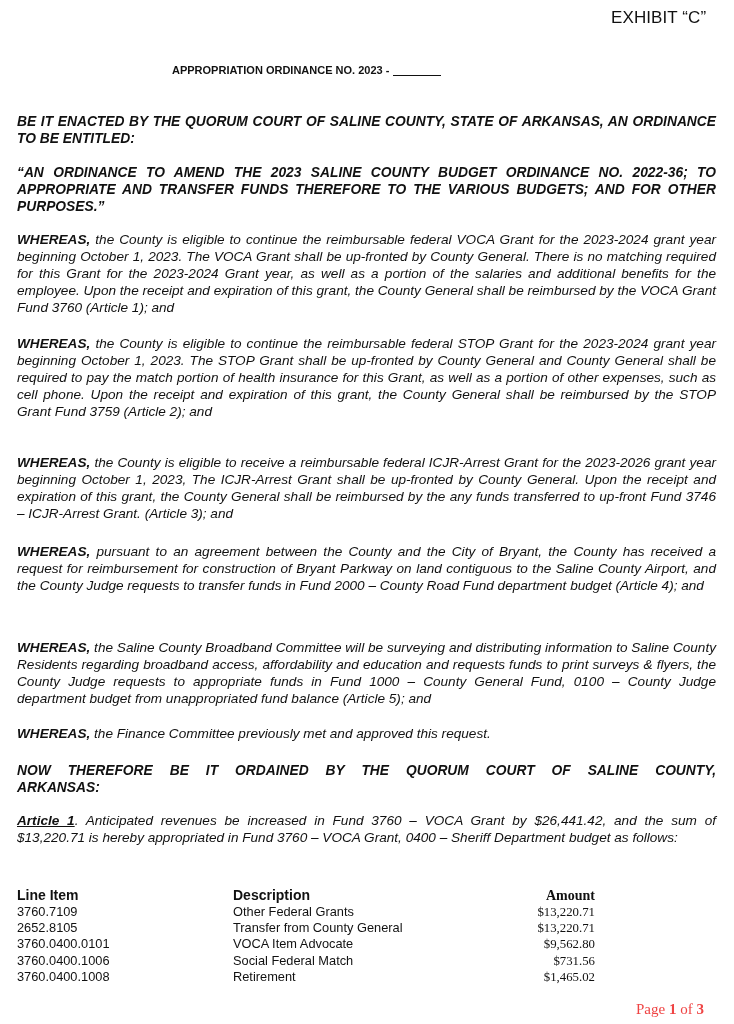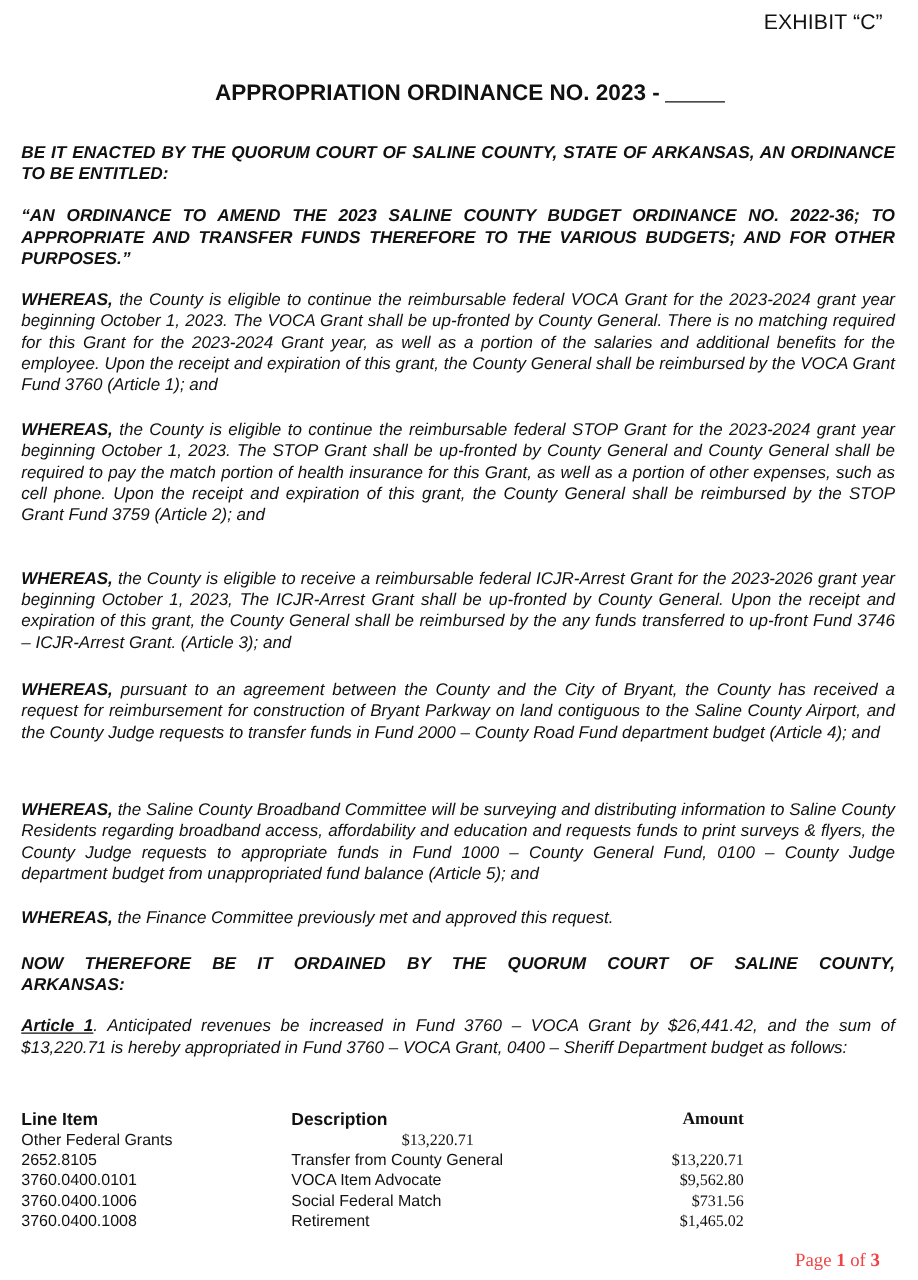--- a/index.html
+++ b/index.html
@@ -29,21 +29,21 @@
       font-size: 17px;
       letter-spacing: 0.1px;
       white-space: nowrap;
       margin-left: 24px;
     }
     .ord-title {
       position: absolute;
       left: 155px;
       top: 64px;
       font-weight: bold;
-      font-size: 18px;
+      font-size: 11px;
       white-space: nowrap;
     }
     .blank-line {
       display: inline-block;
       width: 48px;
       border-bottom: 1.5px solid #111;
       margin-left: 4px;
       vertical-align: -2px;
     }
     .block {
@@ -154,20 +154,21 @@
     <span class="u">Article 1</span><span>.  Anticipated revenues be increased in Fund 3760 – VOCA Grant by $26,441.42, and the sum of $13,220.71 is hereby appropriated in Fund 3760 – VOCA Grant, 0400 – Sheriff Department budget as follows:</span>
   </div>
 
   <div class="table">
     <div class="trow thead">
       <div class="col-item">Line Item</div>
       <div class="col-desc">Description</div>
       <div class="col-amt">Amount</div>
     </div>
     <div class="trow">
+      <div class="col-item">3760.7109</div>
       <div class="col-desc">Other Federal Grants</div>
       <div class="col-amt">$13,220.71</div>
     </div>
     <div class="trow">
       <div class="col-item">2652.8105</div>
       <div class="col-desc">Transfer from County General</div>
       <div class="col-amt">$13,220.71</div>
     </div>
     <div class="trow">
       <div class="col-item">3760.0400.0101</div>

